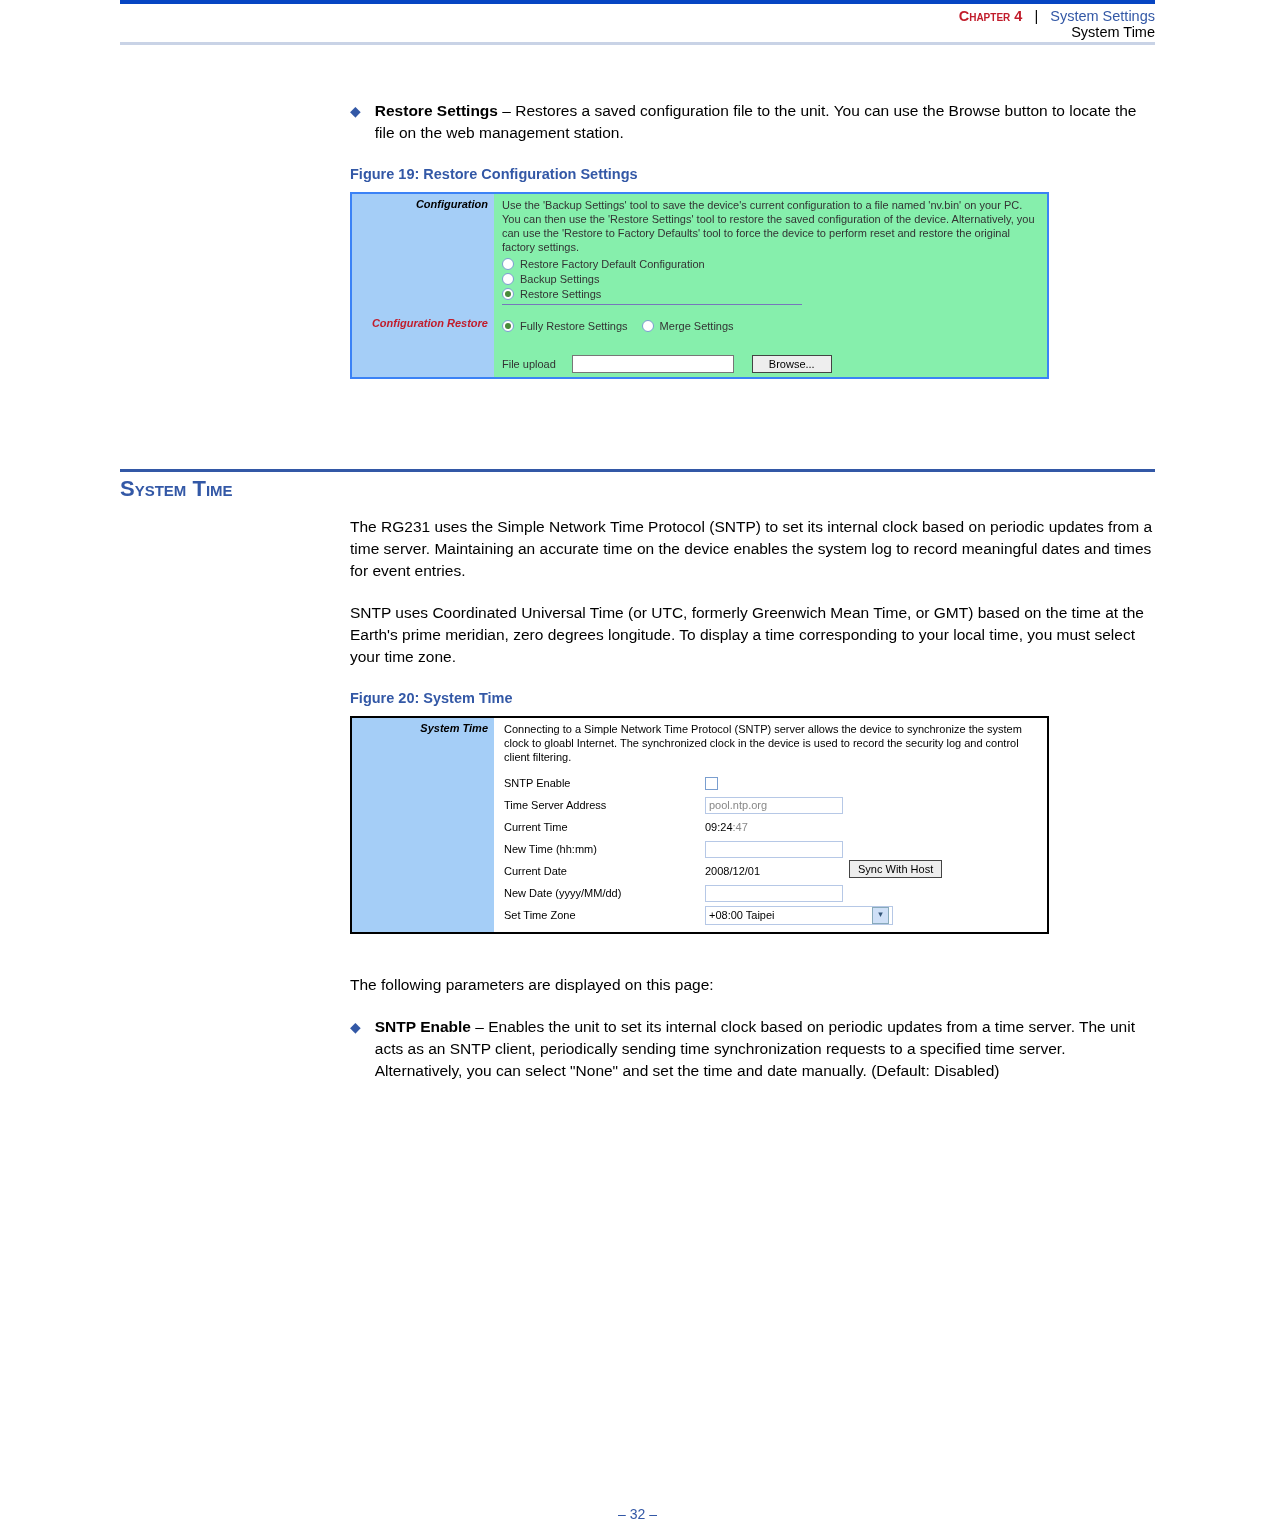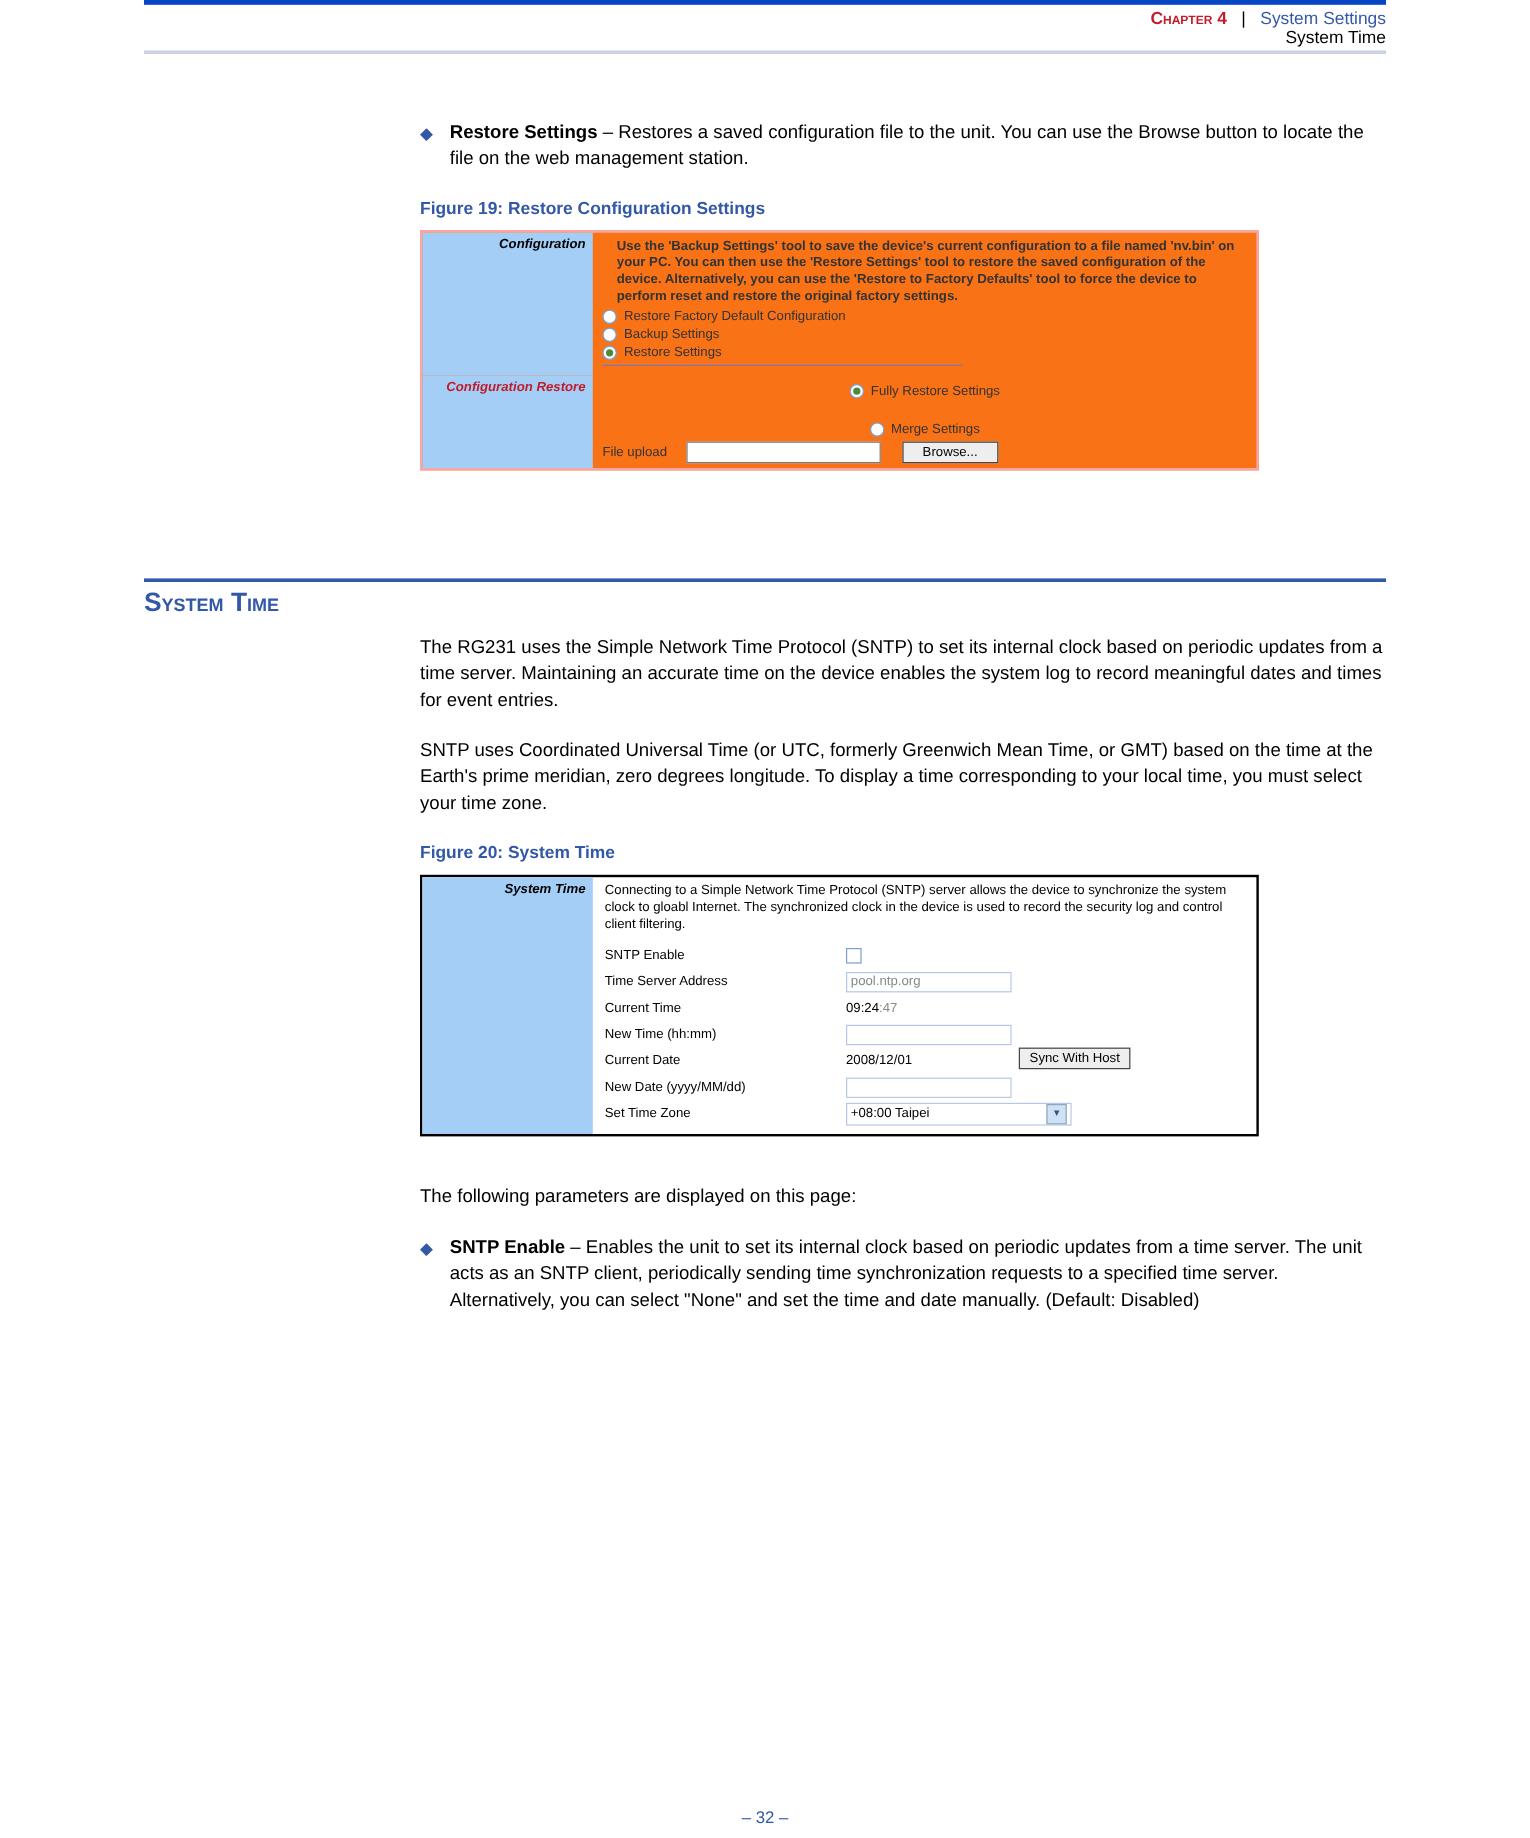--- a/index.html
+++ b/index.html
@@ -65,25 +65,25 @@
     font-weight: bold;
   }
   .figure-caption {
     color: #3358a6;
     font-weight: bold;
     font-size: 14.5px;
     margin: 22px 0 10px 0;
   }
   
   .figbox {
-    border: 2px solid #fca5a5;
+    border: 2px solid #3b82f6;
     width: 695px;
     font-family: Arial, sans-serif;
     font-size: 11px;
-    background: #f97316;
+    background: #86efac;
     position: relative;
   }
   .fig-row {
     display: flex;
   }
   .fig-left {
     width: 130px;
     background: #a5cef7;
     padding: 4px 6px;
     font-weight: bold;
@@ -94,23 +94,22 @@
   }
   .fig-left.red {
     color: #c11c2b;
   }
   .fig-right {
     flex: 1;
     padding: 4px 8px;
     color: #333;
   }
   .fig-right p {
-    margin: 0 0 4px 12px;
+    margin: 0 0 4px 0;
     line-height: 14px;
-    font-weight: bold;
   }
   .radio-line {
     display: flex;
     align-items: center;
     gap: 6px;
     margin: 3px 0;
     font-size: 11px;
   }
   .radio {
     width: 10px;
@@ -315,21 +314,21 @@
           <div class="radio-line">
             <span class="radio checked"></span>
             <span>Restore Settings</span>
           </div>
           <hr class="fig-hr">
         </div>
       </div>
       <div class="fig-row">
         <div class="fig-left red">Configuration Restore</div>
         <div class="fig-right">
-          <div style="display:flex;gap:14px;align-items:center;margin-bottom:1px;flex-direction:column;">
+          <div style="display:flex;gap:14px;align-items:center;margin-bottom:20px;">
             <div class="radio-line">
               <span class="radio checked"></span>
               <span>Fully Restore Settings</span>
             </div>
             <div class="radio-line">
               <span class="radio"></span>
               <span>Merge Settings</span>
             </div>
           </div>
           <div class="fig-fileup">

